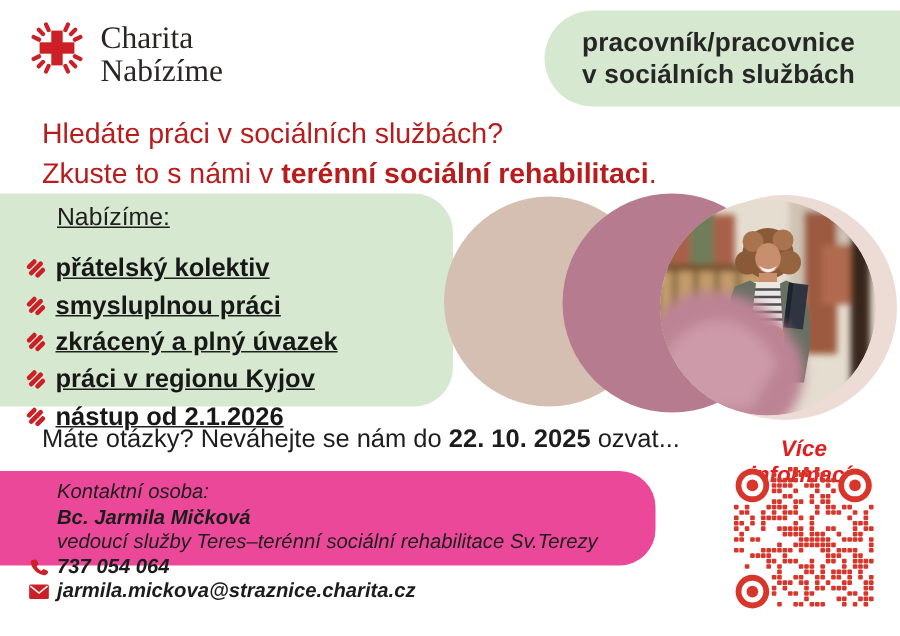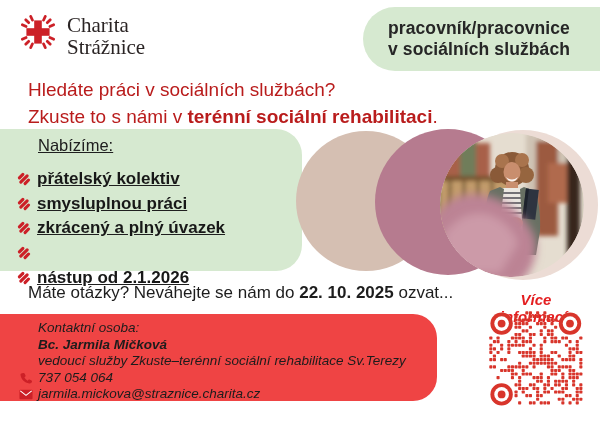--- a/index.html
+++ b/index.html
@@ -46,27 +46,27 @@
   .c-mauve {left:375px;top:129px;width:146px;height:146px;background:#b67b8f;z-index:3;}
   .c-light {left:448px;top:130px;width:150px;height:150px;background:#ecdcd5;z-index:4;}
   .c-photo {left:440px;top:133px;width:144px;height:144px;overflow:hidden;z-index:5;}
   .c-photo svg{display:block;}
 
   
   .question{position:absolute;left:28px;top:283px;font-size:17px;color:#1d1d1d;}
 
   
   .contact-box{
-    position:absolute;left:0;top:314px;width:437px;height:87px;
-    background:#ef4444;border-radius:0 24px 24px 0;
+    position:absolute;left:0;top:314px;width:437px;height:63px;
+    background:#ec4899;border-radius:0 24px 24px 0;
     box-sizing:border-box;padding:6px 0 0 38px;
     font-style:italic;font-size:13.5px;line-height:16.6px;color:#1c1c1c;
   }
   .contact-name{font-weight:bold;}
-  .contact-row{display:flex;align-items:center;}
+  .contact-row{display:flex;align-items:center;font-weight:bold;}
   .contact-row .cicon{width:14px;height:13px;margin-left:-19px;margin-right:5px;flex:0 0 14px;}
 
   
   .more-info{
     position:absolute;left:486px;top:291px;width:100px;text-align:center;
     font-size:15px;font-weight:bold;font-style:italic;color:#e41e20;
   }
   .qr{position:absolute;left:489px;top:311px;width:94px;height:97px;}
 </style>
 </head>
@@ -113,21 +113,21 @@
           </g>
         <g transform="translate(50,50) rotate(335)">
             <rect x="-3.5" y="-46.5" width="7" height="17" rx="3"></rect>
           </g>
       </g>
     </g>
   </svg>
 </div>
 <div class="logo-text">
   <div>Charita</div>
-  <div>Strážnice</div>
+  <div>Nabízíme</div>
 </div>
 
 <div class="badge">
   <span>pracovník/pracovnice</span>
   <span>v sociálních službách</span>
 </div>
 
 <div class="headline">
   <div class="pre">Hledáte práci v sociálních službách?</div>
   <div class="pre"><span>Zkuste to s námi v </span><b>terénní sociální rehabilitaci</b><span>.</span></div>
@@ -167,20 +167,21 @@
       <span class="item-label">zkrácený a plný úvazek</span>
     </li>
     <li>
       <span class="bullet"><svg viewBox="0 0 14 14" width="14" height="14">
             <g fill="#cc2027" transform="rotate(-45 7 7)">
               <rect x="3" y="1.4" width="8" height="3.1" rx="1.5"></rect>
               <rect x="1" y="5.4" width="12" height="3.1" rx="1.5"></rect>
               <rect x="3" y="9.4" width="8" height="3.1" rx="1.5"></rect>
             </g>
           </svg></span>
+      <span class="item-label">práci v regionu Kyjov</span>
     </li>
     <li>
       <span class="bullet"><svg viewBox="0 0 14 14" width="14" height="14">
             <g fill="#cc2027" transform="rotate(-45 7 7)">
               <rect x="3" y="1.4" width="8" height="3.1" rx="1.5"></rect>
               <rect x="1" y="5.4" width="12" height="3.1" rx="1.5"></rect>
               <rect x="3" y="9.4" width="8" height="3.1" rx="1.5"></rect>
             </g>
           </svg></span>
       <span class="item-label">nástup od 2.1.2026</span>
@@ -254,21 +255,21 @@
       </g>
     </g>
   </svg>
 </div>
 
 <div class="question pre"><span>Máte otázky? Neváhejte se nám do </span><b>22. 10. 2025</b><span> ozvat...</span></div>
 
 <div class="contact-box">
   <div>Kontaktní osoba:</div>
   <div class="contact-name">Bc. Jarmila Mičková</div>
-  <div>vedoucí služby Zkuste–terénní sociální rehabilitace Sv.Terezy</div>
+  <div>vedoucí služby Teres–terénní sociální rehabilitace Sv.Terezy</div>
   <div class="contact-row">
     <span class="cicon"><svg viewBox="0 0 15 14" width="14" height="13">
           <path fill="#cc2027" d="M4.9 1.1C5.3 1 5.8 1.2 6 1.6L7 3.8C7.2 4.2 7.1 4.6 6.8 4.9L5.8 5.9C6.6 7.4 7.7 8.5 9.2 9.3L10.2 8.3C10.5 8 10.9 7.9 11.3 8.1L13.5 9.1C13.9 9.3 14.1 9.8 14 10.2C13.7 11.5 12.5 12.5 11.1 12.3C5.9 11.6 1.9 7.3 1.6 2.9C1.5 1.9 2.3 1.4 3.1 1.3Z"></path>
         </svg></span>
     <span>737 054 064</span>
   </div>
   <div class="contact-row">
     <span class="cicon"><svg viewBox="0 0 16 12" width="14" height="11">
           <rect x="0.5" y="0.5" width="15" height="11" rx="1.2" fill="#cc2027"></rect>
           <polyline points="1.5,1.8 8,7 14.5,1.8" fill="none" stroke="#ffffff" stroke-width="1.2"></polyline>

